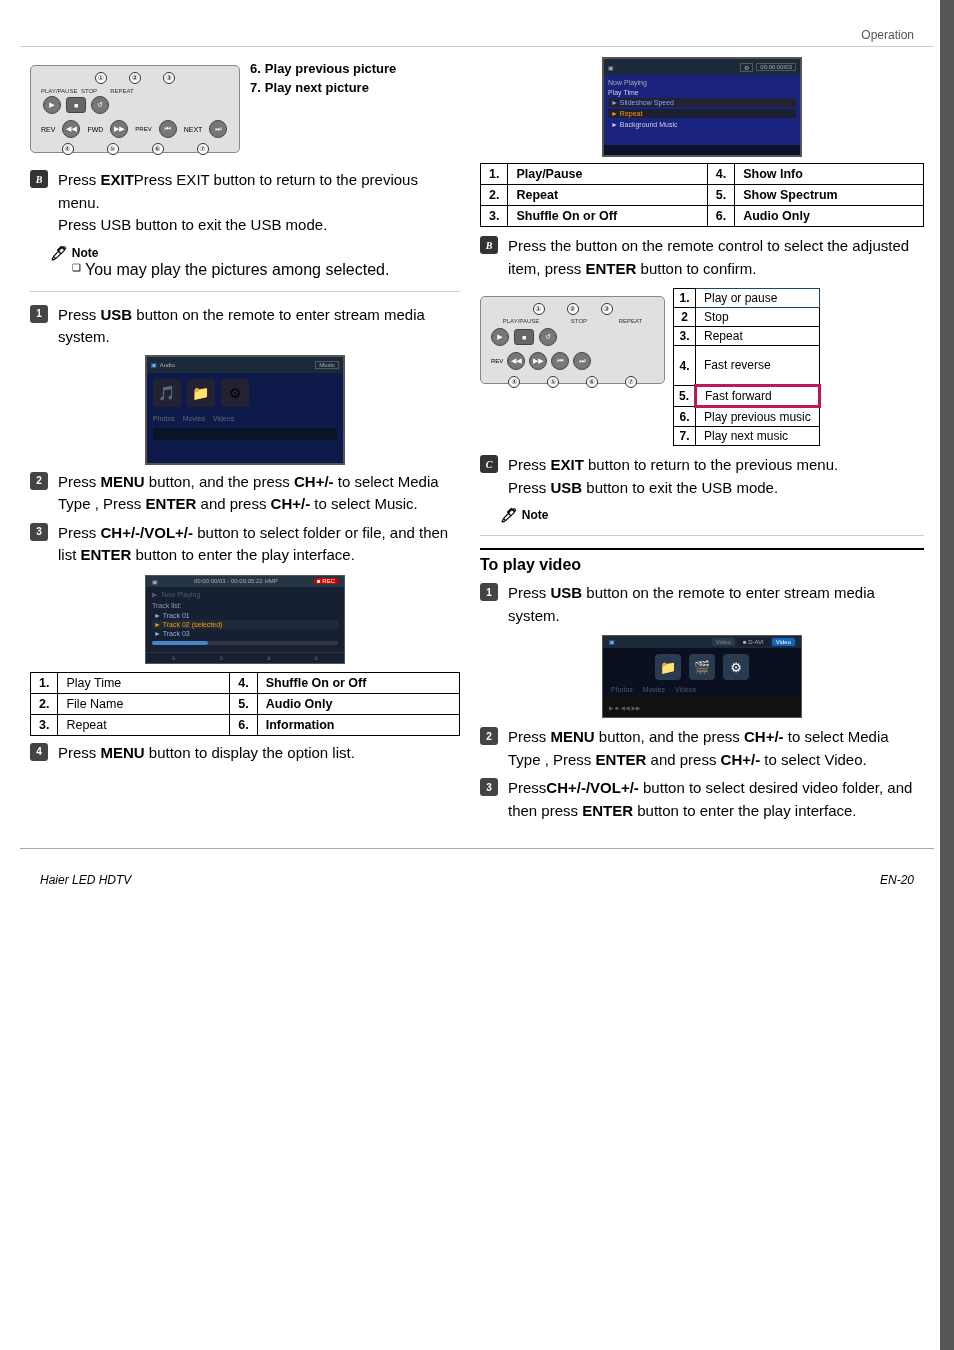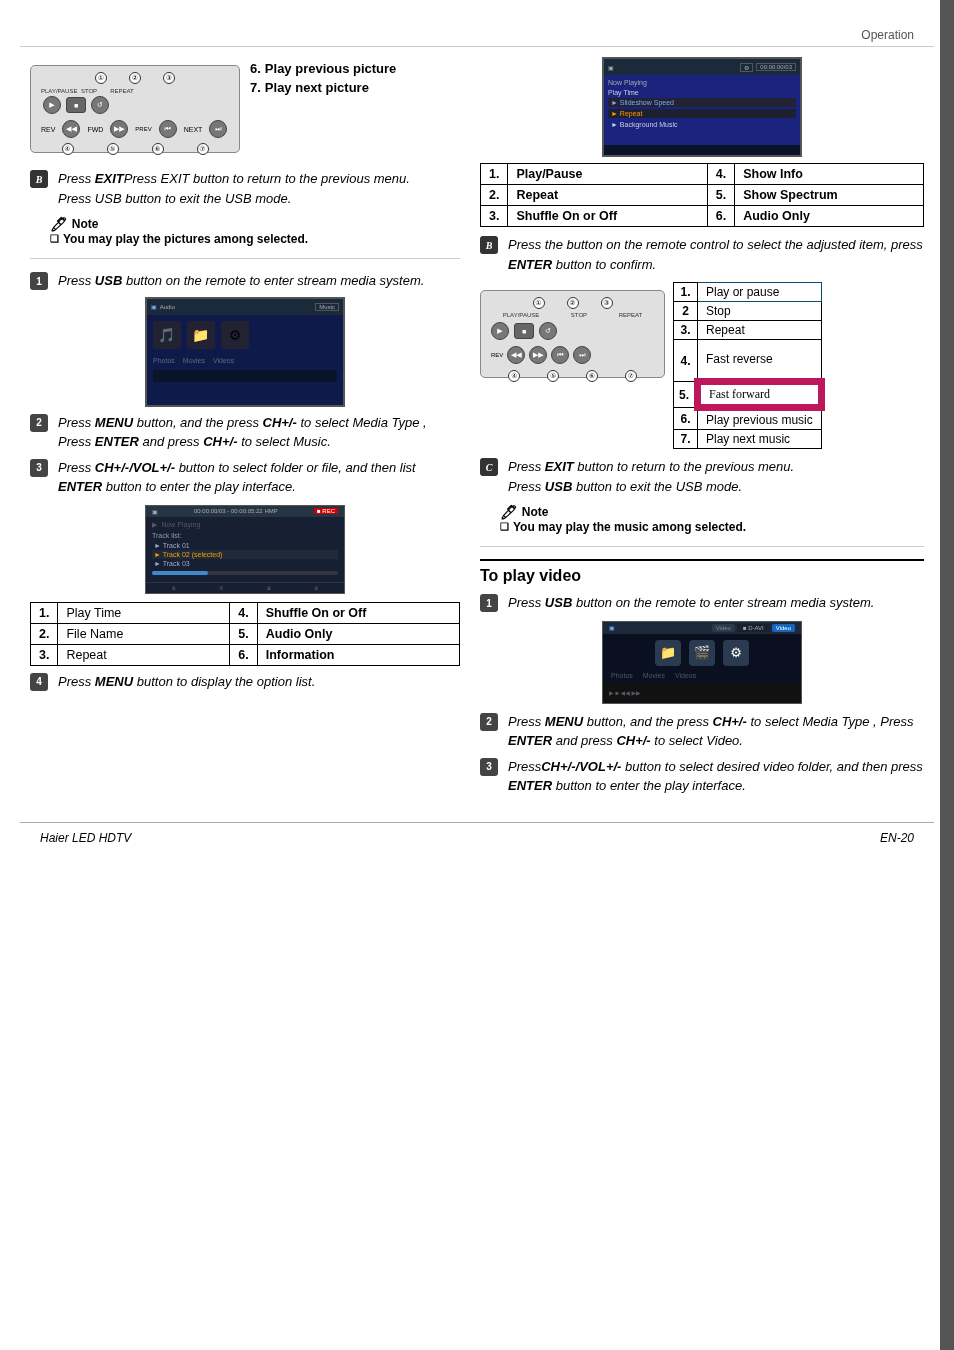--- a/index.html
+++ b/index.html
@@ -64,23 +64,22 @@
       font-weight: bold;
       border-radius: 3px;
       display: flex;
       align-items: center;
       justify-content: center;
       flex-shrink: 0;
       margin-top: 1px;
     }
 
     .callout-text {
-      font-size: 13px;
+      font-size: 15px;
       line-height: 1.5;
-      font-style: italic;
     }
 
     
     .section-title {
       font-size: 16px;
       font-weight: bold;
       border-top: 2px solid #000;
       padding-top: 6px;
       margin: 12px 0 8px 0;
     }
@@ -92,26 +91,25 @@
 
     .note-title {
       font-size: 12px;
       font-weight: bold;
       display: flex;
       align-items: center;
       gap: 4px;
     }
 
     .note-item {
-      font-size: 12px;
-      margin-left: 0;
+      font-size: 16px;
+      margin-left: 22px;
       display: flex;
       gap: 4px;
       align-items: flex-start;
-      font-weight: bold;
     }
 
     .note-item::before {
       content: '❑';
       font-size: 10px;
       margin-top: 1px;
     }
 
     .tv-screen-music {
       width: 200px;
@@ -610,21 +608,21 @@
               <tr>
                 <td style="border:1px solid #000;padding:2px 5px;font-weight:bold;text-align:center;">3.</td>
                 <td style="border:1px solid #000;padding:2px 8px;">Repeat</td>
               </tr>
               <tr>
                 <td style="border:1px solid #000;padding:2px 5px;font-weight:bold;text-align:center;">4.</td>
                 <td style="border:1px solid #000;padding:12px 8px;">Fast reverse</td>
               </tr>
               <tr>
                 <td style="border:1px solid #000;padding:2px 5px;font-weight:bold;text-align:center;">5.</td>
-                <td style="border:7px solid #be185d;padding:2px 8px;font-family:Liberation Serif, serif;">Fast forward</td>
+                <td style="border:3px solid #be185d;padding:2px 8px;">Fast forward</td>
               </tr>
               <tr>
                 <td style="border:1px solid #000;padding:2px 5px;font-weight:bold;text-align:center;">6.</td>
                 <td style="border:1px solid #000;padding:2px 8px;">Play previous music</td>
               </tr>
               <tr>
                 <td style="border:1px solid #000;padding:2px 5px;font-weight:bold;text-align:center;">7.</td>
                 <td style="border:1px solid #000;padding:2px 8px;">Play next music</td>
               </tr>
             </tbody>
@@ -638,21 +636,20 @@
           <span>Press </span><strong>EXIT</strong><span> button to return to the previous menu.</span><br>
           <span>Press </span><strong>USB</strong><span> button to exit the USB mode.</span>
         </div>
       </div>
 
       <div class="note-box">
         <div class="note-title">
           <span style="font-size:14px;">🖊</span>
           <span>Note</span>
         </div>
-        <div class="note-item">You may play the music among selected.</div>
       </div>
 
       <hr class="divider">
 
       <div class="section-title">To play video</div>
 
       <div class="callout-box">
         <div class="callout-num">1</div>
         <div class="callout-text">
           <span>Press </span><strong>USB</strong><span> button on the remote to enter stream media system.</span>
@@ -694,20 +691,20 @@
         <div class="callout-num">3</div>
         <div class="callout-text">
           <span>Press</span><strong>CH+/-/VOL+/-</strong><span> button to select desired video folder, and then press </span><strong>ENTER</strong><span> button to enter the play interface.</span>
         </div>
       </div>
 
     </div>
 
   </div>
 
-  <div style="display:flex;justify-content:space-between;align-items:center;padding:8px 20px;border-top:1px solid #aaa;margin-top:20px;font-style:italic;font-size:12px;gap:41px;">
+  <div style="display:flex;justify-content:space-between;align-items:center;padding:24px 20px;border-top:1px solid #aaa;margin-top:20px;font-style:italic;font-size:12px;gap:41px;">
     <span>Haier LED HDTV</span>
     <span>EN-20</span>
   </div>
 
   <div class="page-sidebar"></div>
 
 </div>
 
 </body></html>

